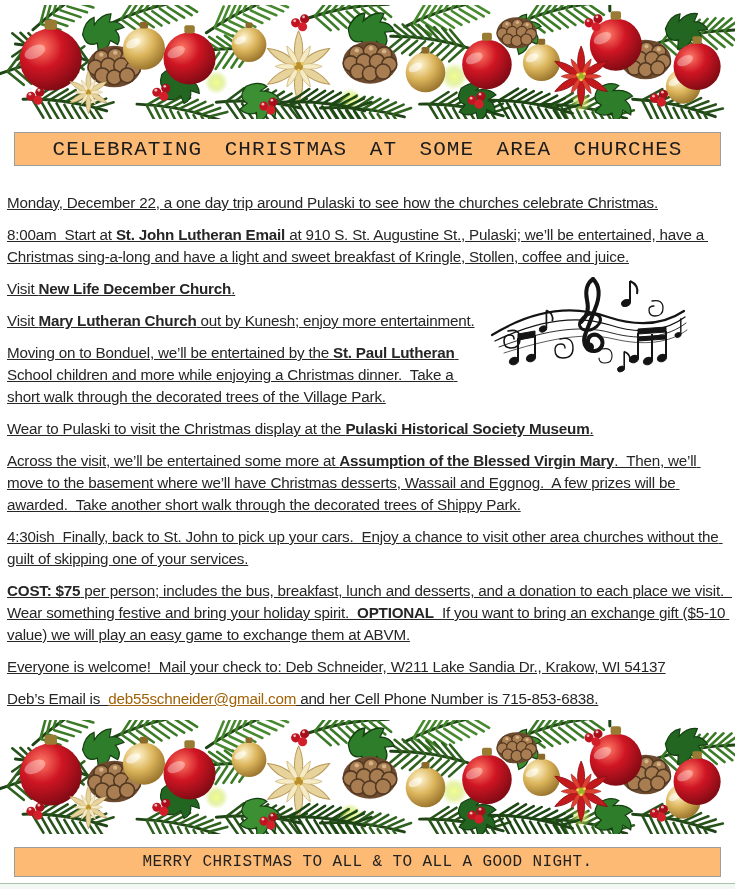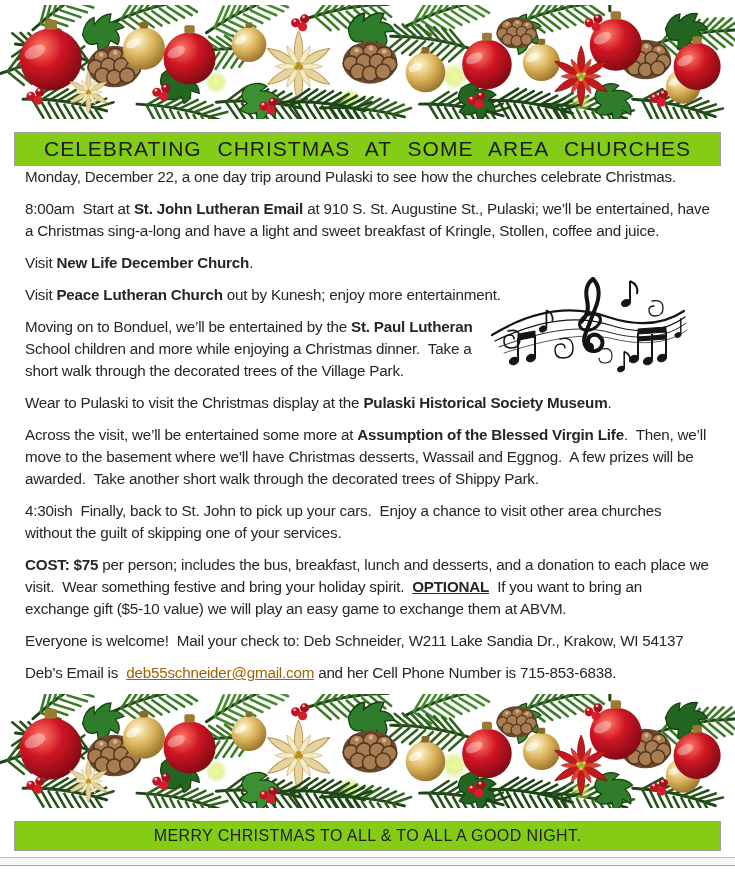--- a/index.html
+++ b/index.html
@@ -10,31 +10,31 @@
     color:#262626;
   }
   
   .garland{display:block;width:735px;height:114px;}
   #top-garland{margin-top:5px;}
   #bottom-garland{margin-top:4px;}
   .stem{stroke:var(--sg,#1f4416);stroke-width:3;fill:none;stroke-linecap:round;}
   .needles{stroke:var(--ng,#2f611f);stroke-width:2.6;fill:none;stroke-linecap:round;}
   
   .box{
-    margin:13px 14px 0;border:1px solid #9d9d9d;background:#84cc16;
-    display:flex;align-items:center;justify-content:center;text-align:center;
+    margin:13px 14px 0;border:1px solid #9d9d9d;background:#fdba74;
+    display:flex;align-items:center;justify-content:center;text-align:center;font-family:Liberation Mono, monospace;
   }
   .title-box{height:32px;}
   .title-box span{
     font-size:21px;letter-spacing:1px;word-spacing:9px;color:#1c1c1c;white-space:nowrap;
   }
   .footer-box{height:28px;}
   .footer-box span{font-size:16px;letter-spacing:.4px;color:#222;}
   
-  .content{padding:0 25px;}
+  .content{margin-top:26px;padding:0 7px;text-decoration:underline;}
   .content p{
     margin:0 0 10px;font-size:15.2px;line-height:22px;letter-spacing:-.2px;
     white-space:pre-wrap;
   }
   .content p b{font-weight:700;}
   .wrap-right{max-width:482px;}
   a.email-link,span.email-link{
     color:#a16207;text-decoration:underline;cursor:pointer;
   }
   
@@ -237,24 +237,24 @@
 </svg>
 
 <div class="box title-box">
   <span>CELEBRATING CHRISTMAS AT SOME AREA CHURCHES</span>
 </div>
 
 <div class="content">
   <p><span>Monday, December 22, a one day trip around Pulaski to see how the churches celebrate Christmas.</span></p>
   <p><span>8:00am  Start at </span><b>St. John Lutheran Email</b><span> at 910 S. St. Augustine St., Pulaski; we’ll be entertained, have a Christmas sing-a-long and have a light and sweet breakfast of Kringle, Stollen, coffee and juice.</span></p>
   <p><span>Visit </span><b>New Life December Church</b><span>.</span></p>
-  <p><span>Visit </span><b>Peace Lutheran Church</b><span> out by Kunesh; enjoy more entertainment.</span></p>
+  <p><span>Visit </span><b>Mary Lutheran Church</b><span> out by Kunesh; enjoy more entertainment.</span></p>
   <p class="wrap-right"><span>Moving on to Bonduel, we’ll be entertained by the </span><b>St. Paul Lutheran</b><span> School children and more while enjoying a Christmas dinner.  Take a short walk through the decorated trees of the Village Park.</span></p>
   <p><span>Wear to Pulaski to visit the Christmas display at the </span><b>Pulaski Historical Society Museum</b><span>.</span></p>
-  <p><span>Across the visit, we’ll be entertained some more at </span><b>Assumption of the Blessed Virgin Life</b><span>.  Then, we’ll move to the basement where we’ll have Christmas desserts, Wassail and Eggnog.  A few prizes will be awarded.  Take another short walk through the decorated trees of Shippy Park.</span></p>
+  <p><span>Across the visit, we’ll be entertained some more at </span><b>Assumption of the Blessed Virgin Mary</b><span>.  Then, we’ll move to the basement where we’ll have Christmas desserts, Wassail and Eggnog.  A few prizes will be awarded.  Take another short walk through the decorated trees of Shippy Park.</span></p>
   <p><span>4:30ish  Finally, back to St. John to pick up your cars.  Enjoy a chance to visit other area churches without the guilt of skipping one of your services.</span></p>
   <p><b>COST: $75</b><span> per person; includes the bus, breakfast, lunch and desserts, and a donation to each place we visit.  Wear something festive and bring your holiday spirit.  </span><b style="text-decoration: underline;">OPTIONAL</b><span>  If you want to bring an exchange gift ($5-10 value) we will play an easy game to exchange them at ABVM.</span></p>
   <p><span>Everyone is welcome!  Mail your check to: Deb Schneider, W211 Lake Sandia Dr., Krakow, WI 54137</span></p>
   <p><span>Deb’s Email is  </span><a class="email-link">deb55schneider@gmail.com</a><span> and her Cell Phone Number is 715-853-6838.</span></p>
 </div>
 
 <svg id="music-art" viewBox="0 0 205 115">
   <g stroke="#141414" fill="none" stroke-linecap="round">
 
     <path d="M6 62 C42 40 82 30 122 44 C152 54 177 52 198 38" stroke-width="2.2"></path>

